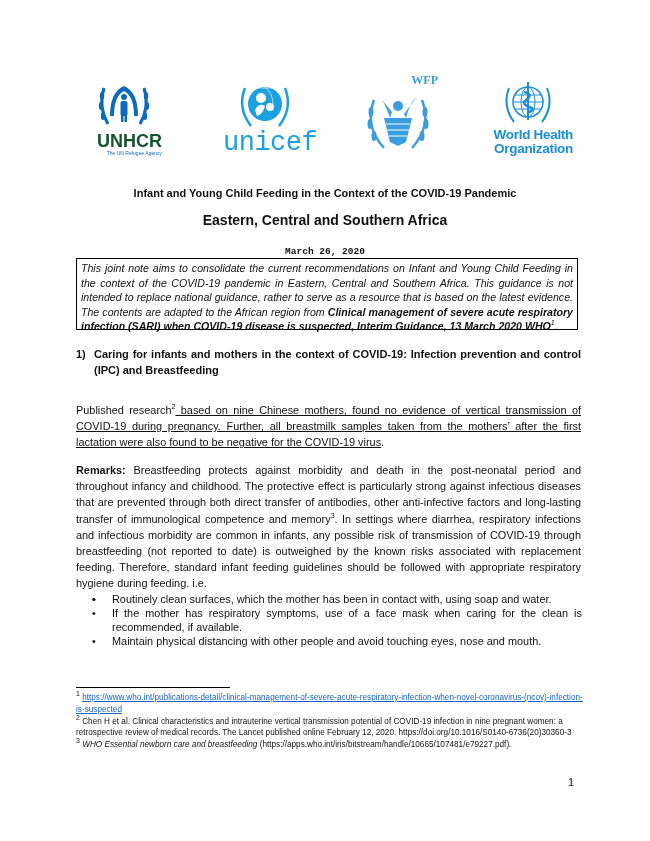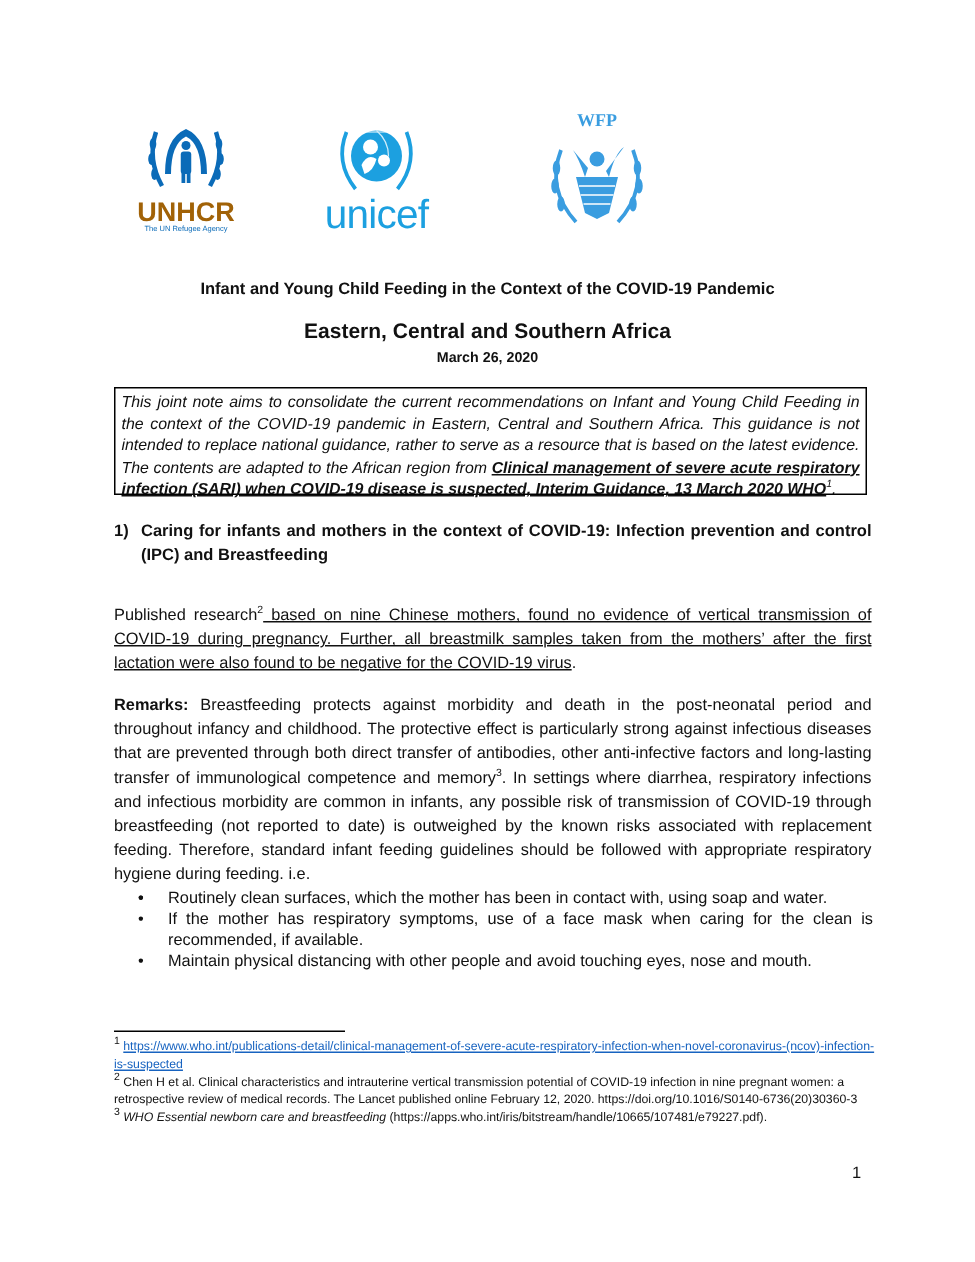--- a/index.html
+++ b/index.html
@@ -2,43 +2,43 @@
 <html><head>
 <meta charset="utf-8">
 <style>
   html, body { margin:0; padding:0; background:#ffffff; }
   body { width:650px; height:841px; position:relative; overflow:hidden;
          font-family:"Liberation Sans", "DejaVu Sans", sans-serif; color:#111; }
   .page { position:absolute; left:0; top:0; width:650px; height:841px; }
 
   
   .logos { position:absolute; top:80px; left:78px; width:500px; height:85px; }
-  .logo { position:absolute; top:0; text-align:center; color:#1a8bd8; }
+  .logo { position:absolute; top:0; text-align:right; color:#1a8bd8; }
   .logo svg { display:block; margin:0 auto; }
   .logo-unhcr { left:8px; width:76px; color:#0b6bb8; }
-  .logo-unhcr .name { font-weight:bold; font-size:18px; letter-spacing:0px; line-height:18px; margin-top:2px; color:#a16207; font-family:"Liberation Sans", sans-serif; }
+  .logo-unhcr .name { font-weight:bold; font-size:18px; letter-spacing:0px; line-height:18px; margin-top:2px; color:#14532d; font-family:"Liberation Sans", sans-serif; }
   .logo-unhcr .sub { font-size:5px; line-height:6px; color:#0b6bb8; }
-  .logo-unicef { left:131px; width:84px; }
+  .logo-unicef { left:145px; width:84px;font-family:Liberation Mono, monospace; }
   .logo-unicef .name { font-size:27px; line-height:26px; color:#1ca0e0; margin-top:-2px; letter-spacing:-0.5px; }
   .logo-wfp { left:280px; width:80px; }
   .logo-wfp .name { position:absolute; top:-7px; left:0; width:80px; font-family:"Liberation Serif", serif; font-weight:bold; font-size:12px; color:#3a9de0; }
   .logo-who { left:405px; width:90px; }
   .logo-who .name { font-size:13.5px; font-weight:bold; line-height:14px; color:#1a8fd6; font-family:"Liberation Sans", sans-serif; letter-spacing:-0.3px; }
 
   
   .title { position:absolute; left:0; width:650px; text-align:center; font-weight:bold; }
   .title-1 { top:187px; font-size:11px; }
   .title-2 { top:212px; font-size:14px; }
-  .title-date { top:233px; font-size:9.5px; }
+  .title-date { top:246px; font-size:9.5px;font-family:Liberation Mono, monospace; }
 
   
   .intro-box { position:absolute; left:76px; top:258px; width:502px; height:72px;
                border:1px solid #000; padding:2px 4px; box-sizing:border-box;
                font-size:10.6px; line-height:14.5px; font-style:italic; text-align:justify; }
-  .intro-box b { font-weight:bold;text-decoration:underline; }
+  .intro-box b { font-weight:bold; }
   sup { font-size:7px; line-height:0; vertical-align:super; }
 
   .heading-1 { position:absolute; left:76px; top:346px; width:505px; font-weight:bold; font-size:11px; line-height:16px; }
   .heading-1 .num { position:absolute; left:0; top:0; }
   .heading-1 .txt { display:block; padding-left:18px; text-align:justify; }
 
   .para { position:absolute; left:76px; width:505px; font-size:10.9px; line-height:16.2px; text-align:justify; }
   .para-1 { top:402px; }
   .para-1 u { text-decoration:underline; }
   .para-2 { top:462px; }
@@ -122,20 +122,39 @@
           <path d="M28 30 Q24 18 20 12 L30 24 Z"></path>
           <path d="M44 30 Q48 14 54 10 L42 26 Z"></path>
           <circle cx="36" cy="18" r="5"></circle>
         </g>
         <g stroke="#fff" stroke-width="1">
             <path d="M24 36 L48 36 M25 42 L47 42 M27 48 L45 48"></path>
           </g>
       </svg>
     </div>
 
+    <div class="logo logo-who">
+      <svg width="56" height="48" viewBox="0 0 56 48">
+        <g fill="none" stroke="#1a8fd6" stroke-width="2">
+          <path d="M9 8 Q2 26 14 42"></path>
+            <path d="M47 8 Q54 26 42 42"></path>
+        </g>
+        <circle cx="28" cy="22" r="15" fill="none" stroke="#1a8fd6" stroke-width="1.5"></circle>
+        <g fill="none" stroke="#1a8fd6" stroke-width="1">
+          <ellipse cx="28" cy="22" rx="7" ry="15"></ellipse>
+            <path d="M13 22 L43 22 M15 15 L41 15 M15 29 L41 29"></path>
+        </g>
+        <g fill="#1a8fd6">
+          <rect x="27" y="2" width="2" height="38"></rect>
+          <path d="M24 12 Q34 14 26 20 Q20 24 32 28 Q34 30 28 33" stroke="#1a8fd6" stroke-width="2.5" fill="none"></path>
+        </g>
+      </svg>
+      <div class="name">World Health</div>
+      <div class="name">Organization</div>
+    </div>
   </div>
 
   <div class="title title-1">Infant and Young Child Feeding in the Context of the COVID-19 Pandemic</div>
   <div class="title title-2">Eastern, Central and Southern Africa</div>
   <div class="title title-date">March 26, 2020</div>
 
   <div class="intro-box"><span>This joint note aims to consolidate the current recommendations on Infant and Young Child Feeding in the context of the COVID-19 pandemic in Eastern, Central and Southern Africa. This guidance is not intended to replace national guidance, rather to serve as a resource that is based on the latest evidence. The contents are adapted to the African region from </span><b>Clinical management of severe acute respiratory infection (SARI) when COVID-19 disease is suspected, Interim Guidance, 13 March 2020 WHO</b><sup>1</sup><span>.</span></div>
 
   <div class="heading-1">
     <span class="num">1)</span>

